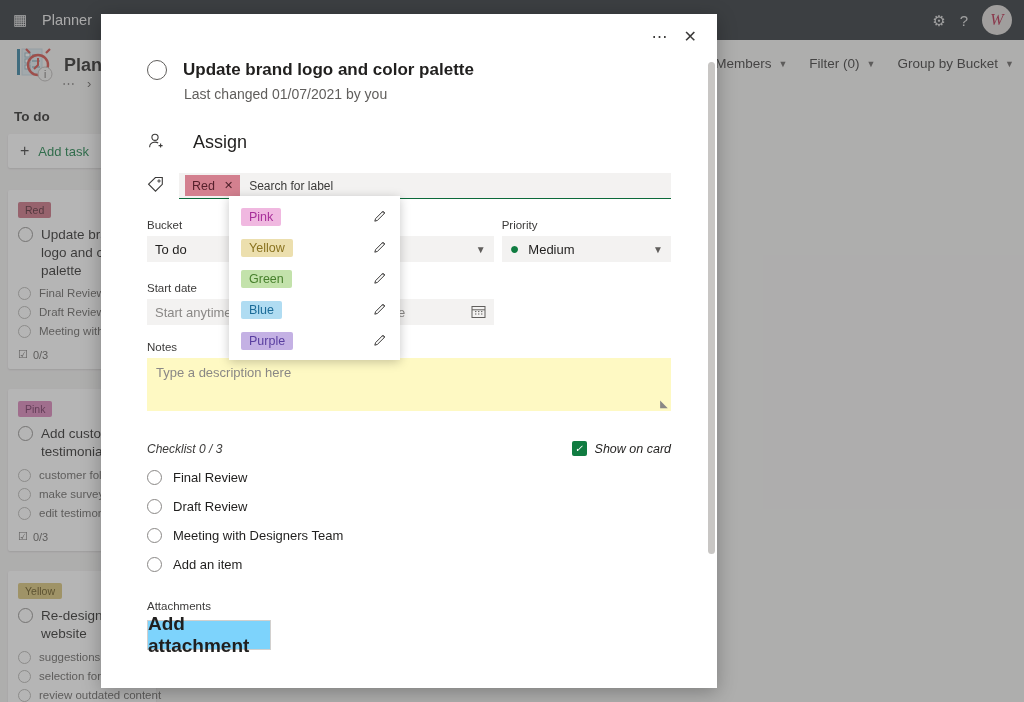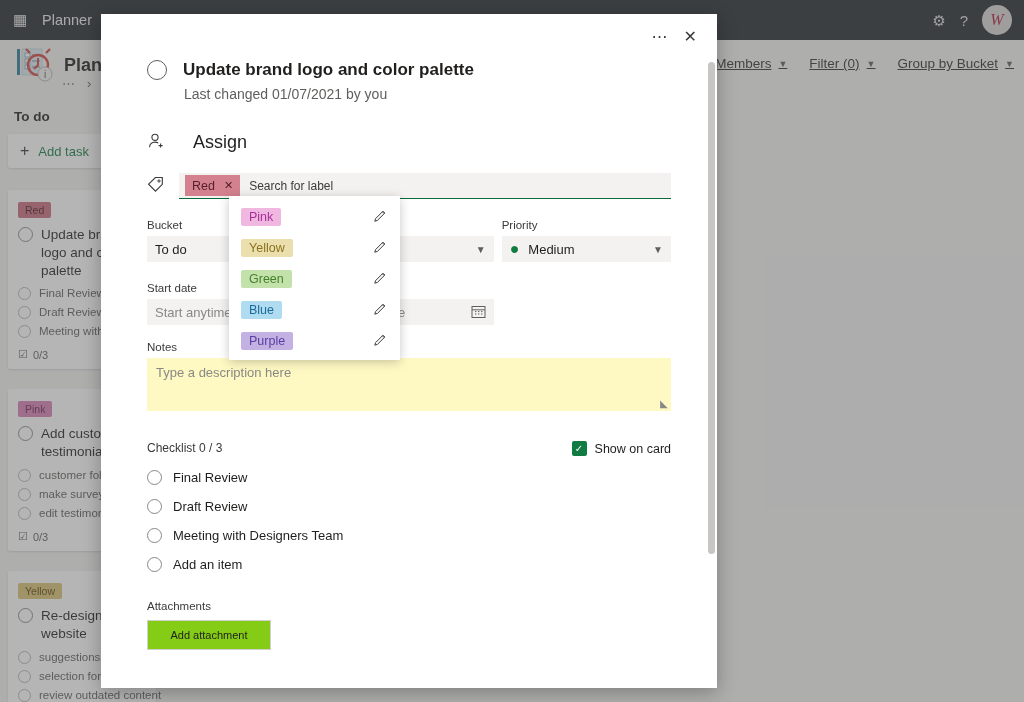--- a/index.html
+++ b/index.html
@@ -58,21 +58,21 @@
     margin-left: 8px;
   }
   .plan-sub {
     position: absolute; left: 62px; top: 76px;
     display: flex; align-items: center; gap: 12px;
     font-size: 13px; color: #605e5c;
   }
   .plan-toolbar {
     position: absolute; right: 10px; top: 56px;
     display: flex; align-items: center; gap: 22px;
-    font-size: 13.5px; color: #323130; text-decoration: underline;
+    font-size: 13.5px; color: #323130;
   }
   .tb-item { display: flex; align-items: center; gap: 7px; }
   .chev { font-size: 9px; color: #605e5c; }
 
   
   .board {
     position: absolute; top: 105px; left: 0;
     width: 1024px; height: 585px;
     display: flex; gap: 0px; padding: 0 0 0 8px;
   }
@@ -189,44 +189,44 @@
     height: 53px; background: #fef9c3;
     font-size: 13px; color: #8a8886;
     padding: 7px 9px; position: relative;
   }
   .resize-grip {
     position: absolute; right: 3px; bottom: 2px;
     font-size: 10px; color: #8a8886; transform: scaleX(-1);
   }
 
   .checklist-head {
-    display: flex; align-items: flex-start; margin-top: 30px;
+    display: flex; align-items: flex-end; margin-top: 30px; font-style: italic;
   }
   .checklist-count { font-size: 12px; color: #3b3a39; }
   .show-on-card { margin-left: auto; display: flex; align-items: center; gap: 8px; font-size: 12.5px; color: #201f1e; }
   .cb-on {
     width: 15px; height: 15px; background: #107c41;
     display: flex; align-items: center; justify-content: center;
     color: #fff; font-size: 10px; border-radius: 2px;
   }
   .cl-item {
     display: flex; align-items: center; gap: 11px;
     margin-top: 14px; font-size: 13px; color: #201f1e;
   }
   .cl-circle {
     width: 15px; height: 15px; border-radius: 50%;
     border: 1.3px solid #8a8886; flex: none;
   }
 
   .attach-label { font-size: 11.5px; color: #3b3a39; margin-top: 28px; }
   .attach-btn {
     margin-top: 8px; width: 124px; height: 30px;
-    border: 1px solid #d2d0ce; background: #84cc16;
+    border: 1px solid #d2d0ce; background: #7dd3fc;
     display: flex; align-items: center; justify-content: center;
-    font-size: 11px; font-weight: normal; color: #201f1e;
+    font-size: 19px; font-weight: bold; color: #201f1e;
   }
   .comments-label { font-size: 14px; font-weight: bold; color: #201f1e; margin-top: 38px; }
 
   .dlg-scrollbar {
     position: absolute; right: 2px; top: 48px;
     width: 7px; height: 492px; background: #c8c6c4; border-radius: 4px;
   }
 
   
   #label-dropdown {

